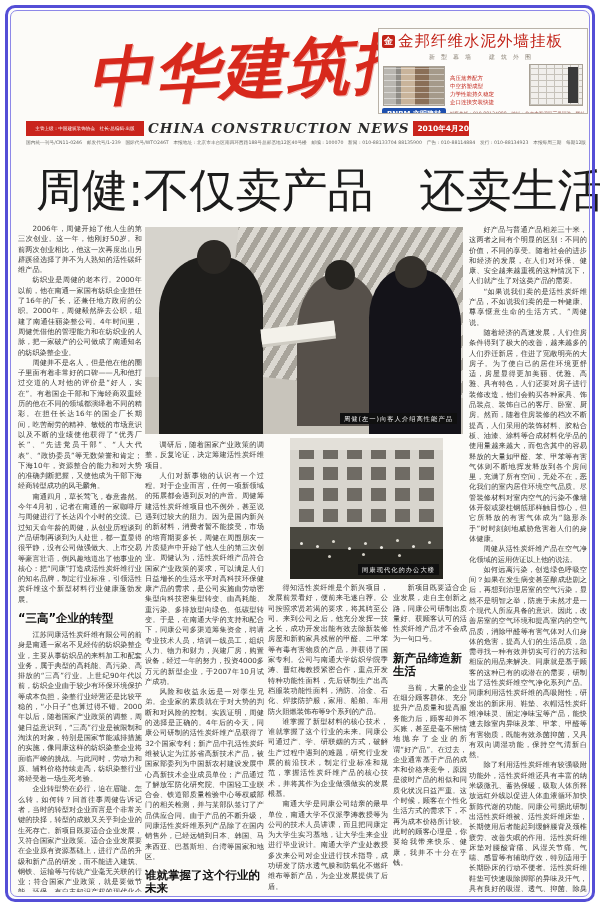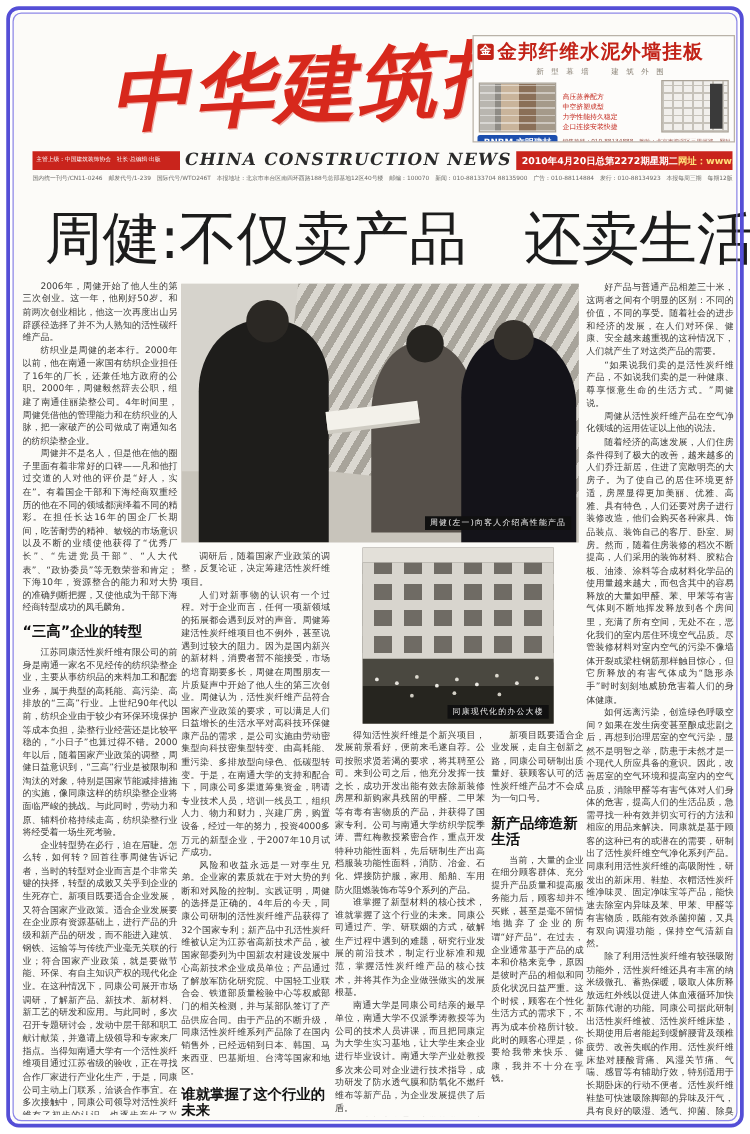--- a/index.html
+++ b/index.html
@@ -14,40 +14,40 @@
     font-family:"DejaVu Serif",serif;font-style:italic;font-weight:bold;
     font-size:64px;line-height:92px;color:#d7281c;white-space:nowrap;
     transform:rotate(-3deg);letter-spacing:2px;text-shadow:1px 1px 0 rgba(215,40,28,.35);}
 
   
   .ad{position:absolute;left:368px;top:18px;width:208px;height:84px;border:1px solid #b9b2a8;
       background:#fdfcfa;font-size:6px;overflow:hidden;}
   .ad-title-row{display:flex;align-items:center;gap:3px;padding:2px 3px 0 3px;}
   .ad-logo{width:13px;height:13px;background:#c22318;color:#fff;font-size:9px;line-height:13px;
       text-align:center;border-radius:2px;font-weight:bold;flex:0 0 auto;}
-  .ad-title{color:#c22318;font-weight:bold;font-size:15.5px;letter-spacing:1px;white-space:nowrap;}
+  .ad-title{color:#c22318;font-weight:normal;font-size:15.5px;letter-spacing:1px;white-space:nowrap;}
   .ad-subtitle{color:#8d8579;font-size:6px;letter-spacing:6px;text-align:center;margin-top:1px;}
   .ad-media{display:flex;gap:3px;align-items:flex-end;padding:2px 4px 0 4px;height:42px;}
   .ad-img{border:1px solid #a8a196;flex:0 0 auto;}
   .slabs{width:60px;height:38px;
      background-image:repeating-linear-gradient(0deg,rgba(255,255,255,.45) 0 1px,transparent 1px 6px),
        linear-gradient(90deg,#b9b6b0 0 12px,#8f8c86 12px 17px,#c9b49b 17px 31px,#8a6f57 31px 45px,#a59a8a 45px 60px);}
   .ad-feats{flex:1 1 auto;color:#c22318;font-size:5.5px;line-height:8px;padding-left:2px;}
   .ad-feats .feat{white-space:nowrap;overflow:hidden;}
   .adbuilding{width:52px;height:40px;background:
       linear-gradient(#3a3a3a 0 0) no-repeat 38px 2px / 10px 36px,
       repeating-linear-gradient(0deg,#c6c2ba 0 1px,transparent 1px 6px),
       repeating-linear-gradient(90deg,#c6c2ba 0 1px,transparent 1px 8px),#f1efec;}
   .ad-foot{display:flex;align-items:center;gap:4px;padding:2px 3px 0 3px;}
   .ad-brand{background:#1d4fae;color:#ffffff;font-weight:bold;font-size:7px;padding:1px 5px;
       border-radius:2px;white-space:nowrap;}
   .ad-contact{color:#9b574d;font-size:4.6px;line-height:5.5px;overflow:hidden;white-space:nowrap;}
 
   
-  .banner{position:absolute;left:16px;top:111px;width:560px;height:15px;display:flex;align-items:stretch;gap:4px;}
+  .banner{position:absolute;left:16px;top:111px;width:443px;height:15px;display:flex;align-items:stretch;gap:4px;text-align:center;}
   .banner-left{background:#c9241c;color:#fff;font-size:4.6px;line-height:15px;padding:0 3px;
       width:112px;overflow:hidden;white-space:nowrap;flex:0 0 auto;}
   .banner-eng{font-family:"DejaVu Serif",serif;font-weight:bold;font-style:italic;font-size:13.5px;
       line-height:15px;color:#2b2b2b;white-space:nowrap;flex:0 0 auto;letter-spacing:1px;}
   .banner-right{background:#c9241c;color:#fff;font-size:7.5px;font-weight:bold;line-height:15px;
       flex:1 1 auto;display:flex;justify-content:space-around;overflow:hidden;white-space:nowrap;padding:0 4px;}
   .banner-right .site{color:#ffe07a;}
   .infoline{position:absolute;left:16px;top:129px;width:560px;height:7px;font-size:4.7px;
       color:#6a6a66;white-space:nowrap;overflow:hidden;}
 
@@ -165,20 +165,21 @@
       <div class="ph2-bld"></div>
       <div class="ph2-bush"></div>
       <div class="flowers"></div>
       <div class="caption cap2">同康现代化的办公大楼</div>
     </div>
 
     <div class="col col1">
         <p class="para">2006年，周健开始了他人生的第三次创业。这一年，他刚好50岁。和前两次创业相比，他这一次再度出山另辟蹊径选择了并不为人熟知的活性碳纤维产品。</p>
         <p class="para">纺织业是周健的老本行。2000年以前，他在南通一家国有纺织企业担任了16年的厂长，还兼任地方政府的公职。2000年，周健毅然辞去公职，组建了南通佳丽染整公司。4年时间里，周健凭借他的管理能力和在纺织业的人脉，把一家破产的公司做成了南通知名的纺织染整企业。</p>
         <p class="para">周健并不是名人，但是他在他的圈子里面有着非常好的口碑——凡和他打过交道的人对他的评价是“好人，实在”。有着国企干部和下海经商双重经历的他在不同的领域都演绎着不同的精彩。在担任长达16年的国企厂长期间，吃苦耐劳的精神、敏锐的市场意识以及不断的业绩使他获得了“优秀厂长”、“先进党员干部”、“人大代表”、“政协委员”等无数荣誉和肯定；下海10年，资源整合的能力和对大势的准确判断把握，又使他成为干部下海经商转型成功的凤毛麟角。</p>
+        <p class="para">南通四月，草长莺飞，春意盎然。今年4月初，记者在南通的一家咖啡厅与周健进行了长达四个小时的交流。已过知天命年龄的周健，从创业历程谈到产品研制再谈到为人处世，都一直显得很平静，没有公司做强做大、上市交易等豪言壮语，倒风趣地道出了他事业的核心：把“同康”打造成活性炭纤维行业的知名品牌，制定行业标准，引领活性炭纤维这个新型材料行业健康蓬勃发展。</p>
         <h3 class="subhead">“三高”企业的转型</h3>
         <p class="para">江苏同康活性炭纤维有限公司的前身是南通一家名不见经传的纺织染整企业，主要从事纺织品的来料加工和配套业务，属于典型的高耗能、高污染、高排放的“三高”行业。上世纪90年代以前，纺织企业由于较少有环保环境保护等成本负担，染整行业经营还是比较平稳的，“小日子”也算过得不错。2000年以后，随着国家产业政策的调整，周健日益意识到，“三高”行业是被限制和淘汰的对象，特别是国家节能减排措施的实施，像同康这样的纺织染整企业将面临严峻的挑战。与此同时，劳动力和原、辅料价格持续走高，纺织染整行业将经受着一场生死考验。</p>
         <p class="para">企业转型势在必行，迫在眉睫。怎么转，如何转？回首往事周健告诉记者，当时的转型对企业而言是个非常关键的抉择，转型的成败又关乎到企业的生死存亡。新项目既要适合企业发展，又符合国家产业政策。适合企业发展要在企业原有资源基础上，进行产品的升级和新产品的研发，而不能进入建筑、钢铁、运输等与传统产业毫无关联的行业；符合国家产业政策，就是要做节能、环保、有自主知识产权的现代化企业。在这种情况下，同康公司展开市场调研，了解新产品、新技术、新材料、新工艺的研发和应用。与此同时，多次召开专题研讨会，发动中层干部和职工献计献策，并邀请上级领导和专家来厂指点。当得知南通大学有一个活性炭纤维项目通过江苏省级的验收，正在寻找合作厂家进行产业化生产，于是，同康公司主动上门联系，洽谈合作事宜。在多次接触中，同康公司领导对活性炭纤维有了初步的认识，也逐步产生了兴趣，同康的转型之路初见端倪。</p>
       </div>
     <div class="col col2">
         <p class="para">调研后，随着国家产业政策的调整，反复论证，决定筹建活性炭纤维项目。</p>
         <p class="para">人们对新事物的认识有一个过程。对于企业而言，任何一项新领域的拓展都会遇到反对的声音。周健筹建活性炭纤维项目也不例外，甚至说遇到过较大的阻力。因为是国内新兴的新材料，消费者暂不能接受，市场的培育期要多长，周健在周围朋友一片质疑声中开始了他人生的第三次创业。周健认为，活性炭纤维产品符合国家产业政策的要求，可以满足人们日益增长的生活水平对高科技环保健康产品的需求，是公司实施由劳动密集型向科技密集型转变、由高耗能、重污染、多排放型向绿色、低碳型转变。于是，在南通大学的支持和配合下，同康公司多渠道筹集资金，聘请专业技术人员，培训一线员工，组织人力、物力和财力，兴建厂房，购置设备，经过一年的努力，投资4000多万元的新型企业，于2007年10月试产成功。</p>
         <p class="para">风险和收益永远是一对孪生兄弟。企业家的素质就在于对大势的判断和对风险的控制。实践证明，周健的选择是正确的。4年后的今天，同康公司研制的活性炭纤维产品获得了32个国家专利；新产品中孔活性炭纤维被认定为江苏省高新技术产品，被国家部委列为中国新农村建设发展中心高新技术企业成员单位；产品通过了解放军防化研究院、中国轻工业联合会、铁道部质量检验中心等权威部门的相关检测，并与某部队签订了产品供应合同。由于产品的不断升级，同康活性炭纤维系列产品除了在国内销售外，已经远销到日本、韩国、马来西亚、巴基斯坦、台湾等国家和地区。</p>
         <h3 class="subhead">谁就掌握了这个行业的未来</h3>
       </div>
@@ -189,21 +190,21 @@
         <p class="para">同康与大连理工大学的联姻，颇有传奇色彩。2008年3月，一位神秘客人带领两位年轻人来到公司，提出要参观车间和产品。有关接待人员出于技术保密的规定，没有满足他们的要求。在接待室里，此人带有情绪地回答公司职员提出的问题。同康公司宽容大度不同一般。后来，公司从侧面了解到，这位客人是大连理工大学的教授。</p>
       </div>
     <div class="col col4">
         <p class="para">新项目既要适合企业发展，走自主创新之路，同康公司研制出质量好、获顾客认可的活性炭纤维产品才不会成为一句口号。</p>
         <h3 class="subhead">新产品缔造新生活</h3>
         <p class="para">当前，大量的企业在细分顾客群体、充分提升产品质量和提高服务能力后，顾客却并不买账，甚至是毫不留情地抛弃了企业的所谓“好产品”。在过去，企业通常基于产品的成本和价格来竞争，原因是彼时产品的相似和同质化状况日益严重。这个时候，顾客在个性化生活方式的需求下，不再为成本价格所计较。此时的顾客心理是，你要给我带来快乐、健康，我并不十分在乎钱。</p>
       </div>
     <div class="col col5">
         <p class="para">好产品与普通产品相差三十米，这两者之间有个明显的区别：不同的价值，不同的享受。随着社会的进步和经济的发展，在人们对环保、健康、安全越来越重视的这种情况下，人们就产生了对这类产品的需要。</p>
         <p class="para">“如果说我们卖的是活性炭纤维产品，不如说我们卖的是一种健康、尊享惬意生命的生活方式。”周健说。</p>
+        <p class="para">随着经济的高速发展，人们住房条件得到了极大的改善，越来越多的人们乔迁新居，住进了宽敞明亮的大房子。为了使自己的居住环境更舒适，房屋显得更加美丽、优雅、高雅、具有特色，人们还要对房子进行装修改造，他们会购买各种家具、饰品装点、装饰自己的客厅、卧室、厨房。然而，随着住房装修的档次不断提高，人们采用的装饰材料、胶粘合板、油漆、涂料等合成材料化学品的使用量越来越大，而包含其中的容易释放的大量如甲醛、苯、甲苯等有害气体则不断地挥发释放到各个房间里，充满了所有空间，无处不在，恶化我们的室内居住环境空气品质。尽管装修材料对室内空气的污染不像墙体开裂或梁柱钢筋那样触目惊心，但它所释放的有害气体成为“隐形杀手”时时刻刻地威胁危害着人们的身体健康。</p>
         <p class="para">周健从活性炭纤维产品在空气净化领域的运用佐证以上他的说法。</p>
-        <p class="para">随着经济的高速发展，人们住房条件得到了极大的改善，越来越多的人们乔迁新居，住进了宽敞明亮的大房子。为了使自己的居住环境更舒适，房屋显得更加美丽、优雅、高雅、具有特色，人们还要对房子进行装修改造，他们会购买各种家具、饰品装点、装饰自己的客厅、卧室、厨房。然而，随着住房装修的档次不断提高，人们采用的装饰材料、胶粘合板、油漆、涂料等合成材料化学品的使用量越来越大，而包含其中的容易释放的大量如甲醛、苯、甲苯等有害气体则不断地挥发释放到各个房间里，充满了所有空间，无处不在，恶化我们的室内居住环境空气品质。尽管装修材料对室内空气的污染不像墙体开裂或梁柱钢筋那样触目惊心，但它所释放的有害气体成为“隐形杀手”时时刻刻地威胁危害着人们的身体健康。</p>
         <p class="para">如何远离污染，创造绿色呼吸空间？如果在发生病变甚至酿成悲剧之后，再想到治理居室的空气污染，显然不是明智之举，防患于未然才是一个现代人所应具备的意识。因此，改善居室的空气环境和提高室内的空气品质，消除甲醛等有害气体对人们身体的危害，提高人们的生活品质，急需寻找一种有效并切实可行的方法和相应的用品来解决。同康就是基于顾客的这种已有的或潜在的需要，研制出了活性炭纤维空气净化系列产品。同康利用活性炭纤维的高吸附性，研发出的新床用、鞋垫、衣帽活性炭纤维净味灵、固定净味宝等产品，能快速去除室内异味及苯、甲苯、甲醛等有害物质，既能有效杀菌抑菌，又具有双向调湿功能，保持空气清新自然。</p>
         <p class="para">除了利用活性炭纤维有较强吸附功能外，活性炭纤维还具有丰富的纳米级微孔、蓄热保暖，吸取人体所释放远红外线以促进人体血液循环加快新陈代谢的功能。同康公司据此研制出活性炭纤维被、活性炭纤维床垫，长期使用后者能起到缓解腰背及颈椎疲劳、改善失眠的作用。活性炭纤维床垫对腰酸背痛、风湿关节痛、气喘、感冒等有辅助疗效，特别适用于长期卧床的行动不便者。活性炭纤维鞋垫可快速吸除脚部的异味及汗气，具有良好的吸湿、透气、抑菌、除臭的功效，长期穿着可有效防治脚癣、脚气等疾病。同康公司针对部队、列车、宾馆、医院等特殊环境，分别开发了与之配套的被子、床垫、军用鞋垫等净味保健产品，受到消费者的认可与青睐。</p>
       </div>
 
   </div>
   <div class="frame"></div>
 </div>
 
 </body></html>

